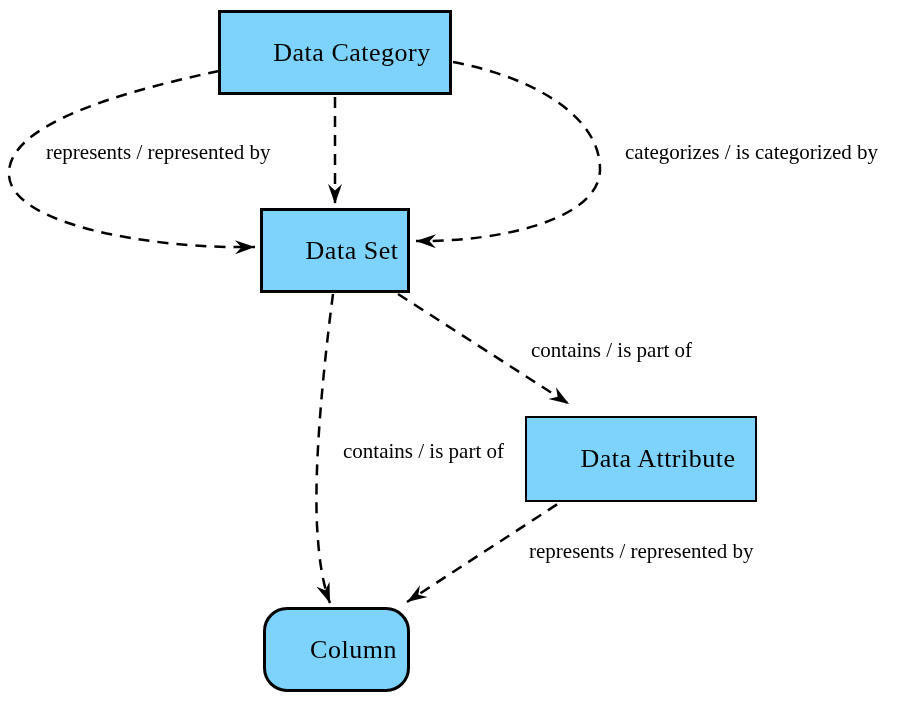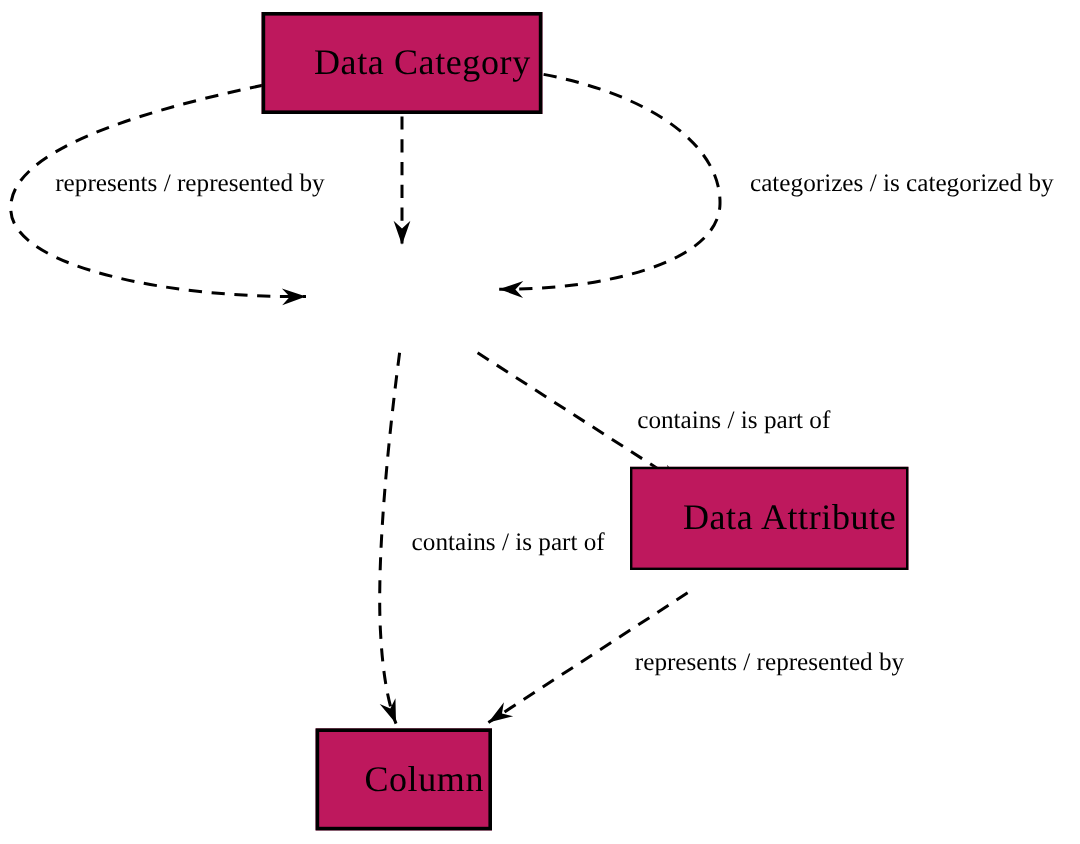--- a/index.html
+++ b/index.html
@@ -25,25 +25,25 @@
   .edge-path {
     fill: none;
     stroke: #000000;
     stroke-width: 2.5px;
     stroke-dasharray: 11 8;
   }
   .node {
     position: absolute;
     box-sizing: border-box;
     border: 3px solid #000000;
-    background: #be185d;
+    background: #7dd3fc;
     display: flex;
     align-items: center;
     justify-content: center;
-    font-size: 30px;
+    font-size: 26px;
     color: #000000;
     letter-spacing: 0.5px;
     padding-left: 34px;
   }
   .node-attribute {
     border-width: 2.5px;
   }
   .edge-label {
     position: absolute;
     font-size: 21px;
@@ -75,26 +75,29 @@
 
     <path class="edge-path" d="M 333 294 C 323 370, 314 465, 317 525 C 319 565, 324 587, 330 603" marker-end="url(#arrowhead)"></path>
 
     <path class="edge-path" d="M 573 494 L 407 602" marker-end="url(#arrowhead)"></path>
   </svg>
 
   <div class="node" style="left:218px; top:10px; width:234px; height:85px;">
     <span>Data Category</span>
   </div>
 
+  <div class="node" style="left:260px; top:208px; width:150px; height:85px;">
+    <span>Data Set</span>
+  </div>
 
-  <div class="node node-attribute" style="left:525px; top:389px; width:232px; height:86px;">
+  <div class="node node-attribute" style="left:525px; top:416px; width:232px; height:86px;">
     <span>Data Attribute</span>
   </div>
 
-  <div class="node" style="left:263px; top:607px; width:147px; height:85px;">
+  <div class="node" style="left:263px; top:607px; width:147px; height:85px;border-radius:24px;">
     <span>Column</span>
   </div>
 
   <div class="edge-label" style="left:24px; top:142px;">represents / represented by</div>
 
 
   <div class="edge-label" style="left:603px; top:142px;">categorizes / is categorized by</div>
 
   <div class="edge-label" style="left:509px; top:340px;">contains / is part of</div>
 

